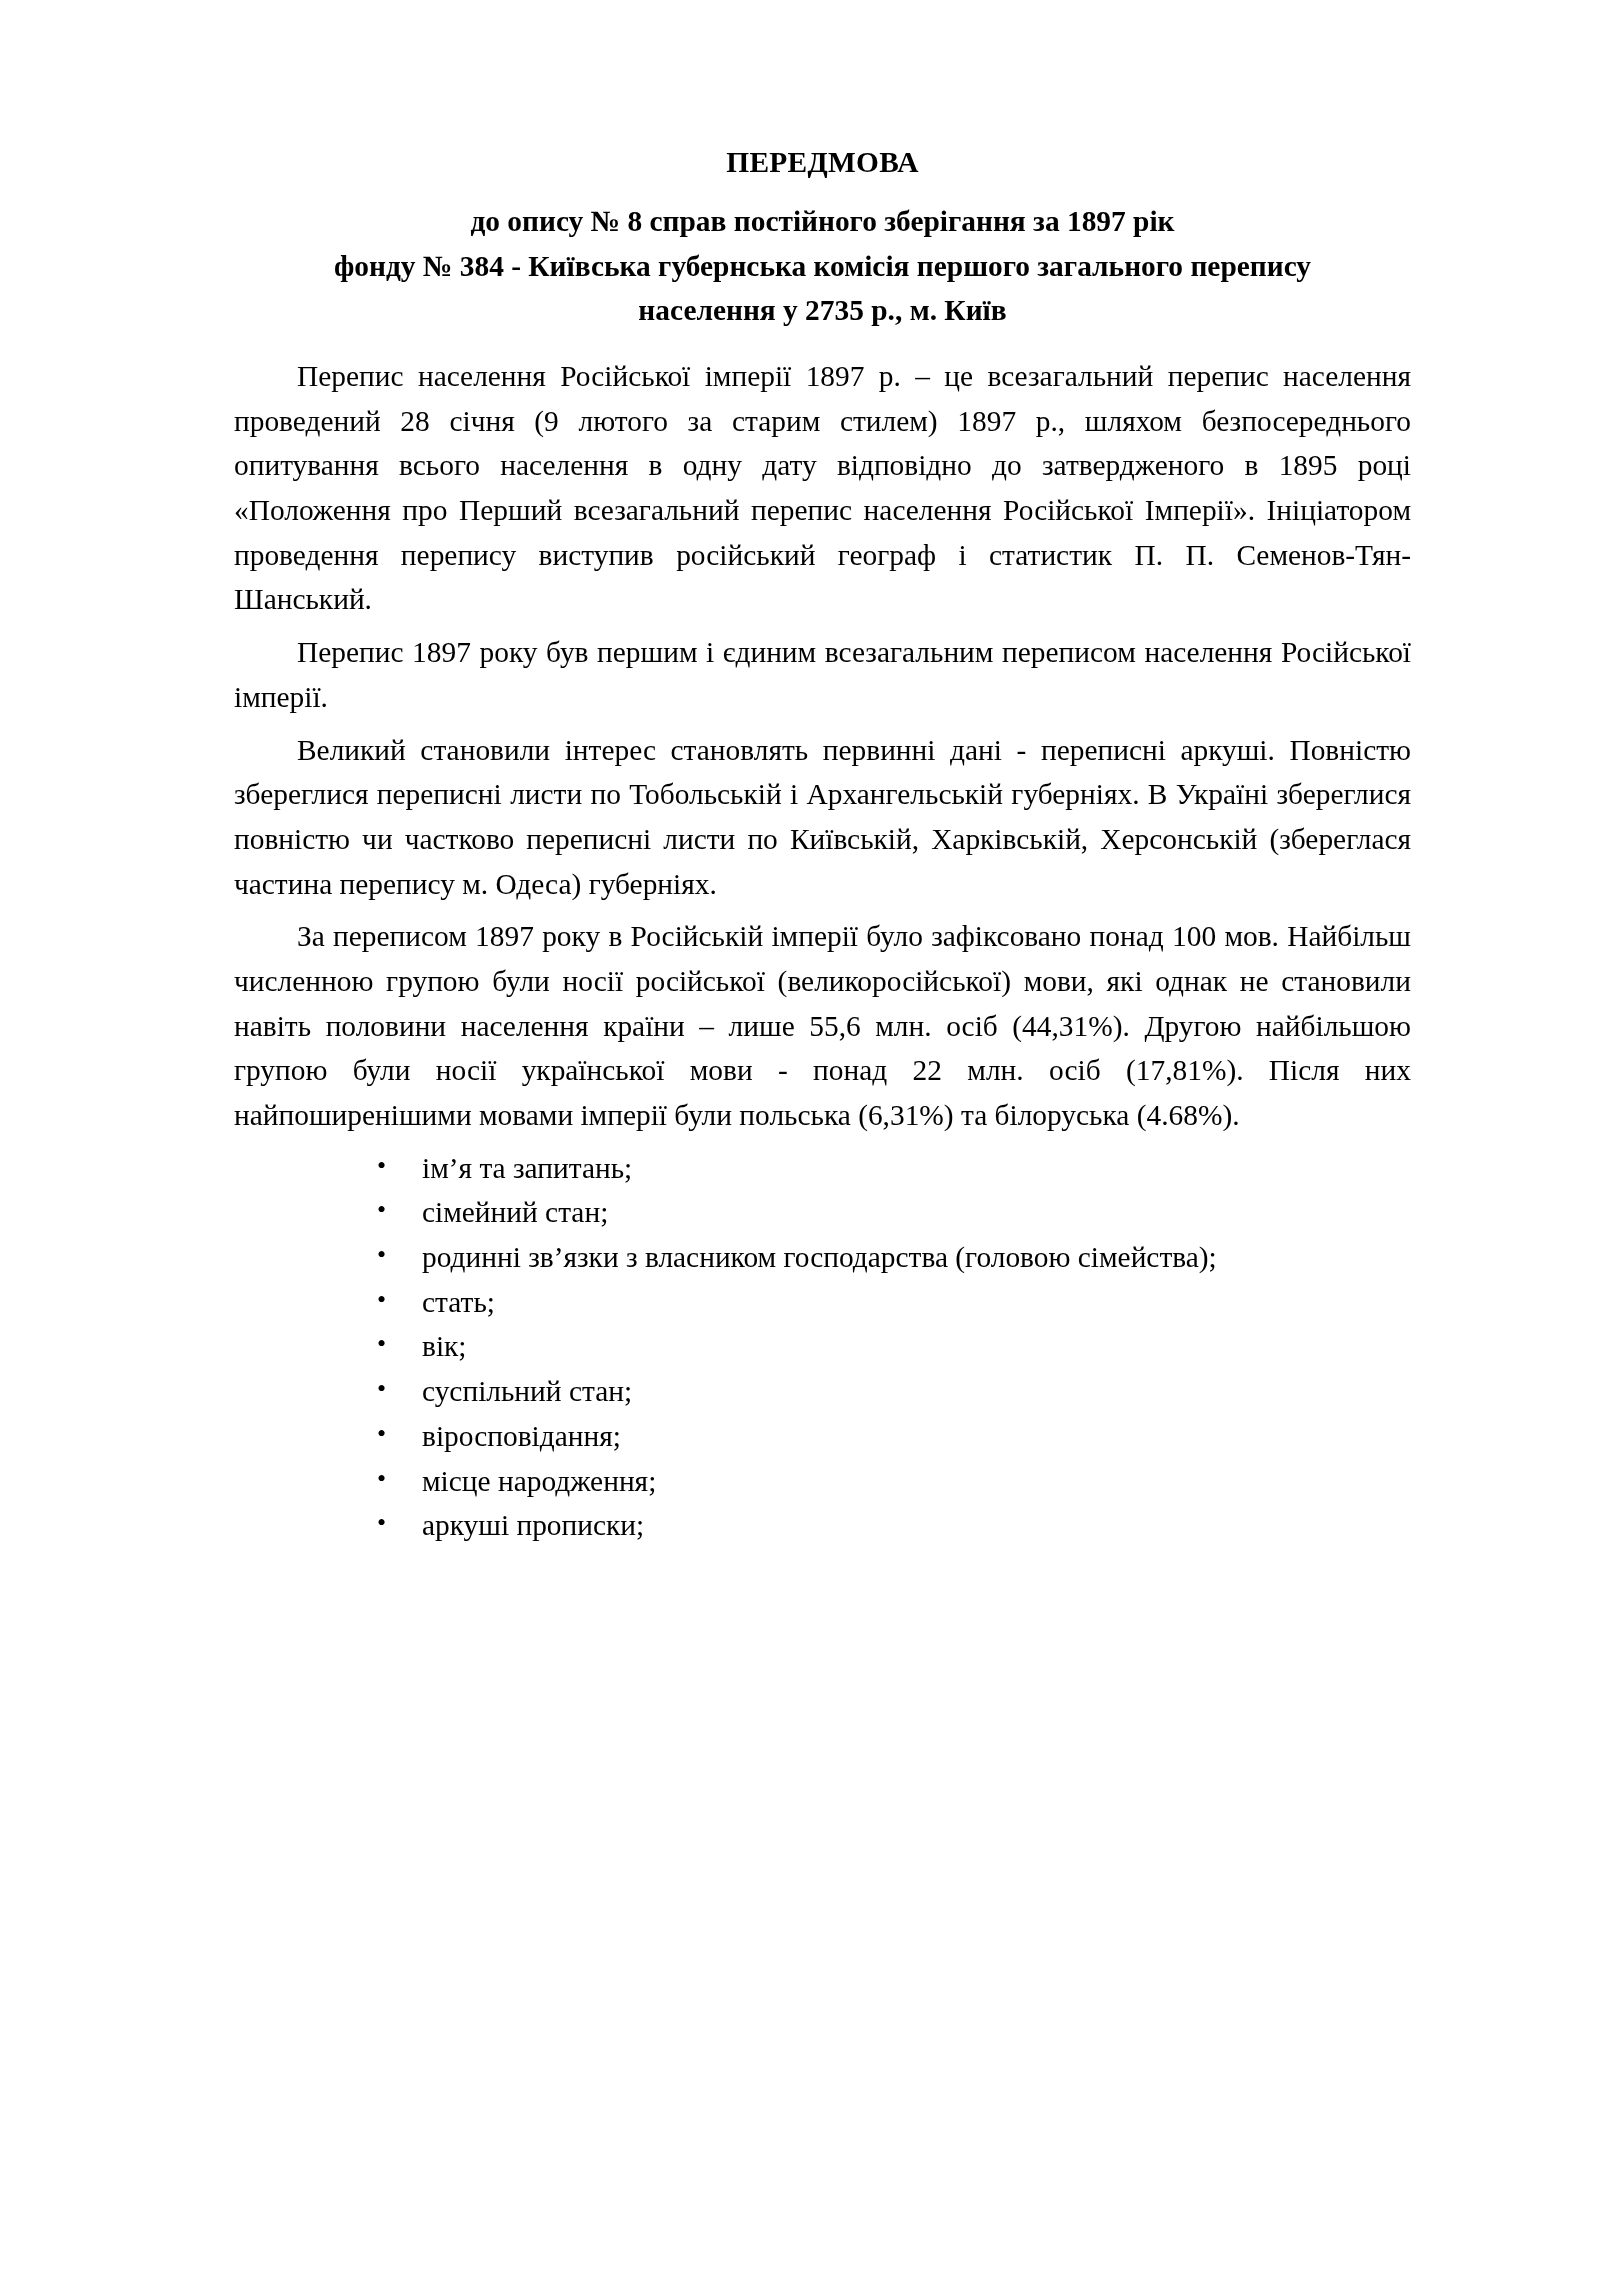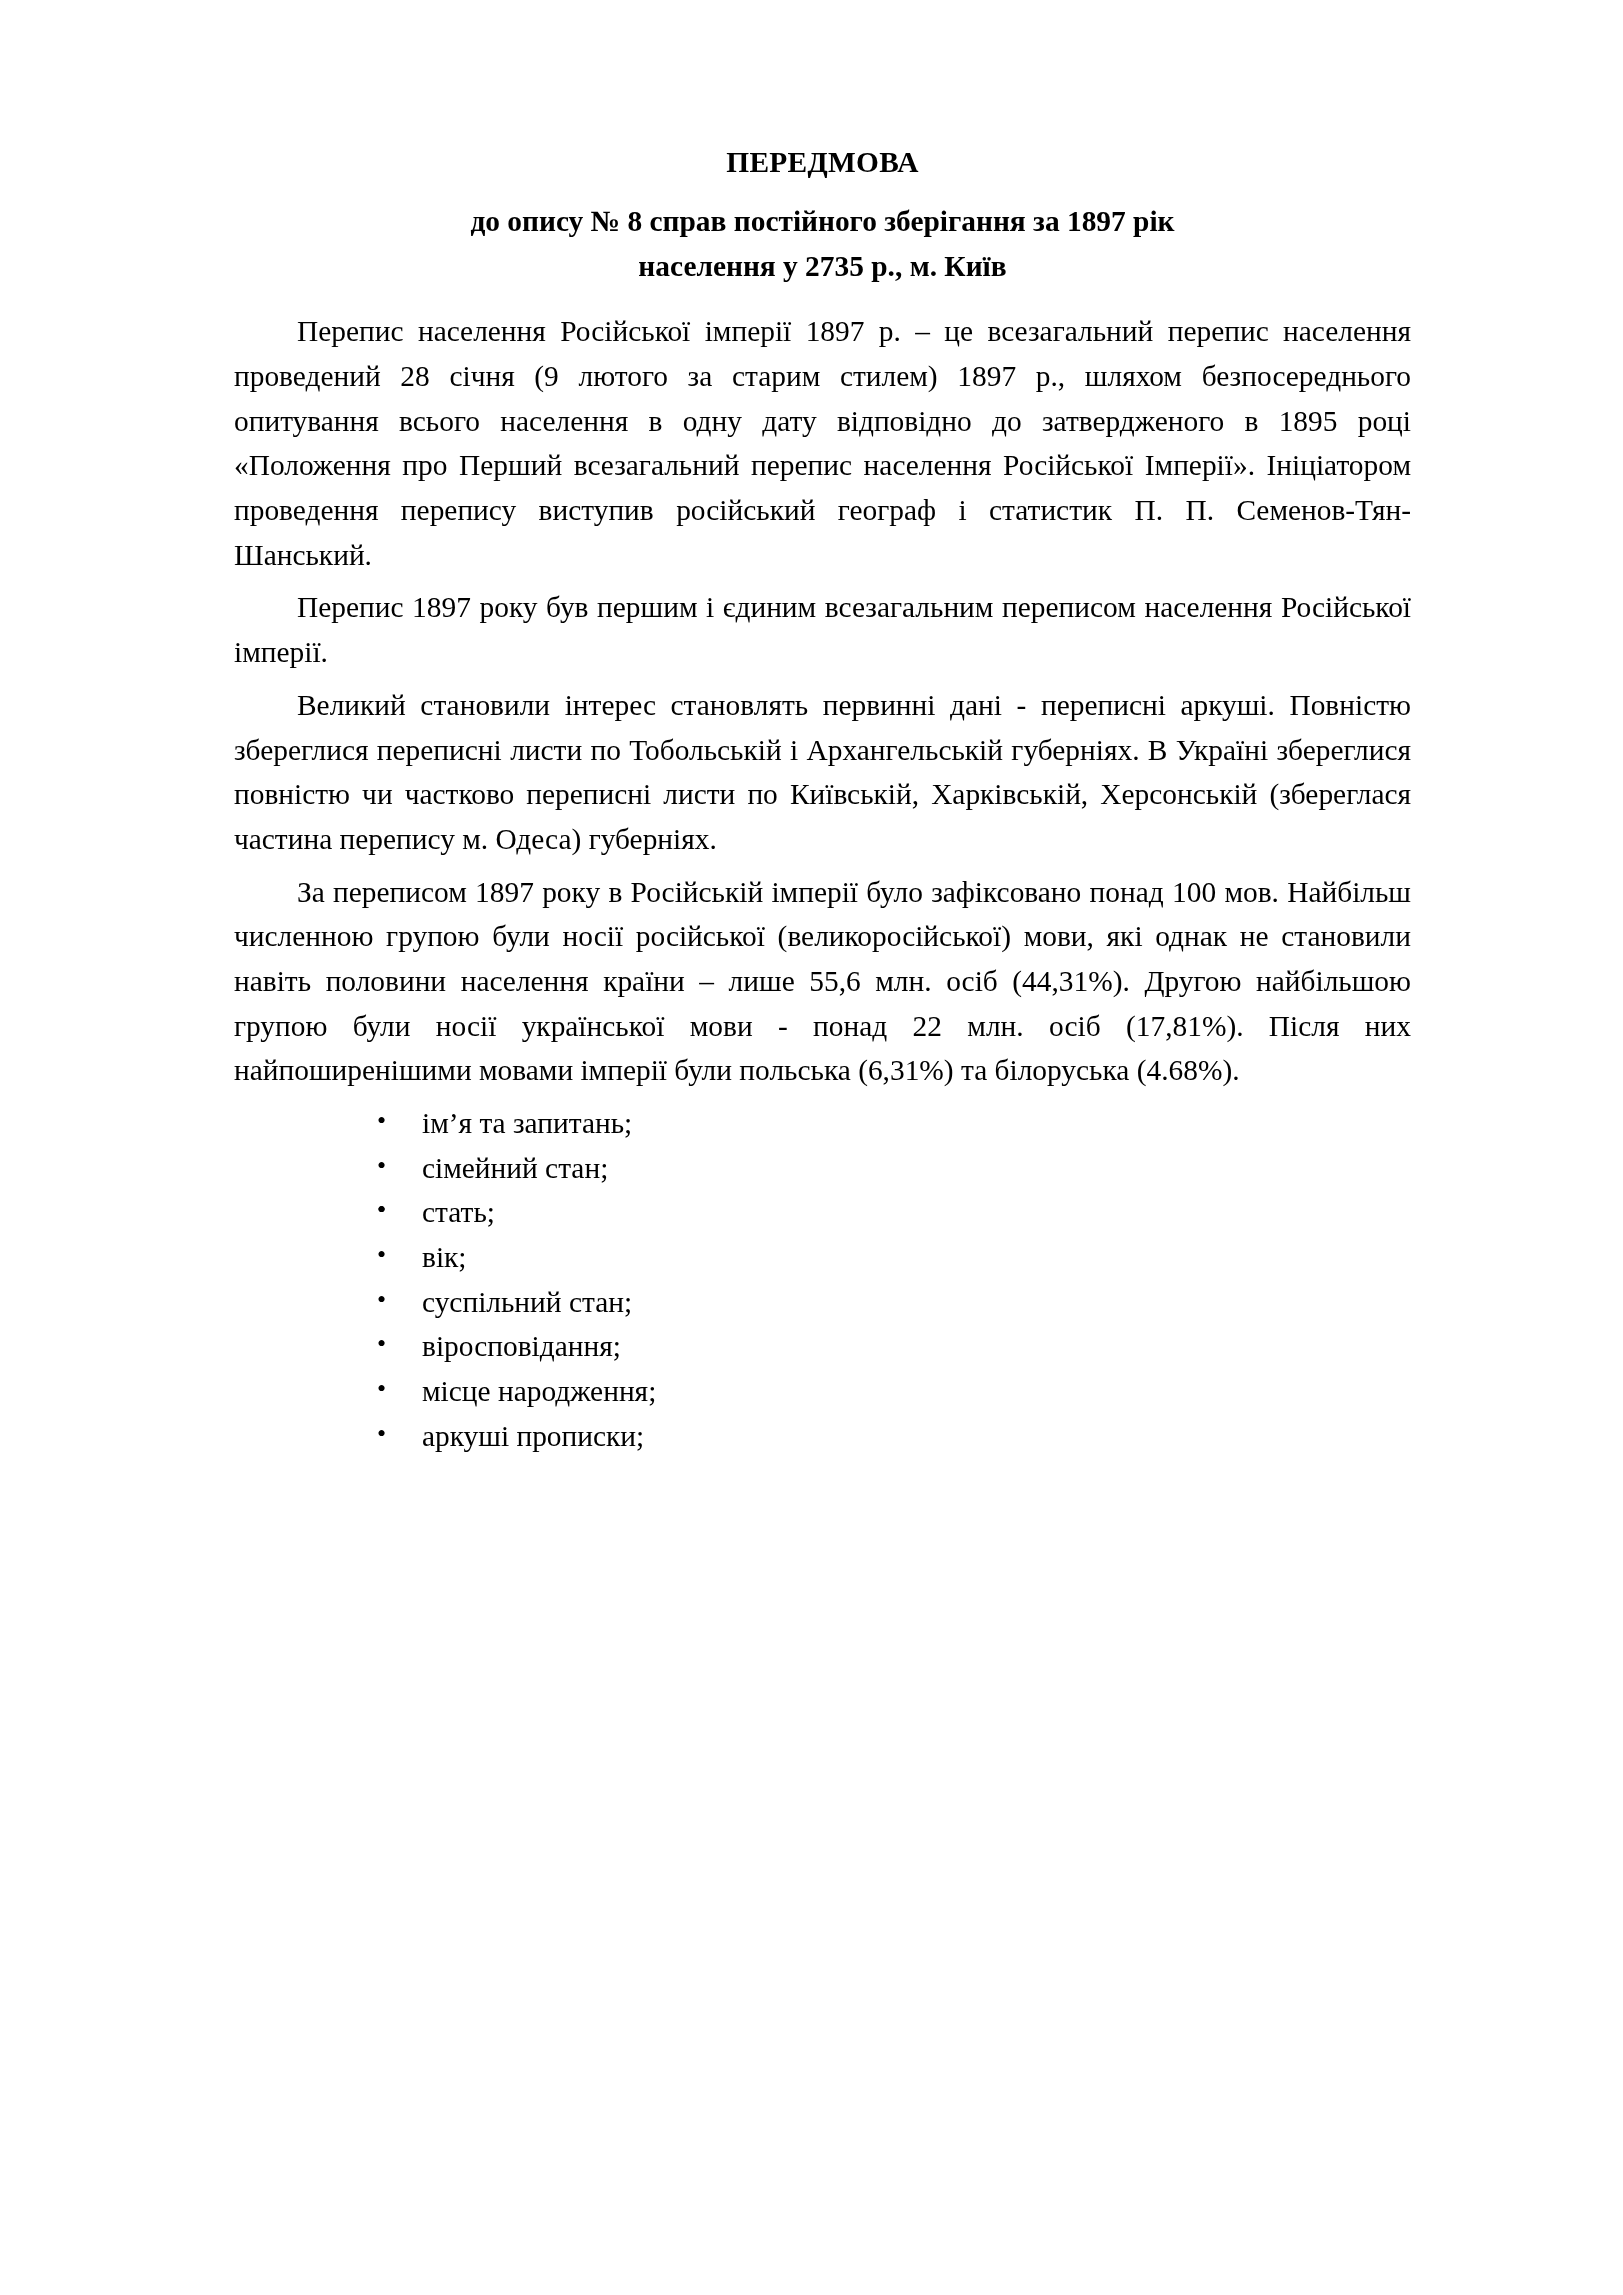--- a/index.html
+++ b/index.html
@@ -91,20 +91,21 @@
 </head>
 <body>
 
 <div class="page">
   <div class="content">
 
     <h1 class="doc-title">ПЕРЕДМОВА</h1>
 
     <div class="subtitle-block">
       <span class="subtitle-line">до опису № 8 справ постійного зберігання за 1897 рік</span>
+      <span class="subtitle-line">фонду № 384 - Київська губернська комісія першого загального перепису</span>
       <span class="subtitle-line">населення у 2735 р., м. Київ</span>
     </div>
 
     <p class="body-par">Перепис населення Російської імперії 1897 р. – це всезагальний перепис населення проведений 28 січня (9 лютого за старим стилем) 1897 р., шляхом безпосереднього опитування всього населення в одну дату  відповідно до затвердженого в 1895 році «Положення про Перший всезагальний перепис населення Російської Імперії». Ініціатором проведення перепису виступив російський географ і статистик П. П. Семенов-Тян-Шанський.</p>
 
     <p class="body-par">Перепис 1897 року був першим і єдиним всезагальним переписом населення Російської імперії.</p>
 
     <p class="body-par">Великий становили інтерес становлять первинні дані - переписні аркуші. Повністю збереглися переписні листи по Тобольській і Архангельській губерніях. В Україні збереглися повністю чи частково переписні листи по Київській, Харківській, Херсонській (збереглася частина перепису м. Одеса) губерніях.</p>
 
     <p class="body-par">За переписом 1897 року в Російській імперії було зафіксовано понад 100 мов. Найбільш численною групою були носії російської (великоросійської) мови, які однак не становили навіть половини населення країни – лише 55,6 млн. осіб (44,31%). Другою найбільшою групою були носії української мови - понад 22 млн. осіб (17,81%). Після них найпоширенішими мовами імперії були польська (6,31%) та білоруська (4.68%).</p>
@@ -114,20 +115,21 @@
       <li>
         <span class="bullet">•</span>
         <span>ім’я та запитань;</span>
       </li>
       <li>
         <span class="bullet">•</span>
         <span>сімейний стан;</span>
       </li>
       <li>
         <span class="bullet">•</span>
+        <span>родинні зв’язки з власником господарства (головою сімейства);</span>
       </li>
       <li>
         <span class="bullet">•</span>
         <span>стать;</span>
       </li>
       <li>
         <span class="bullet">•</span>
         <span>вік;</span>
       </li>
       <li>

